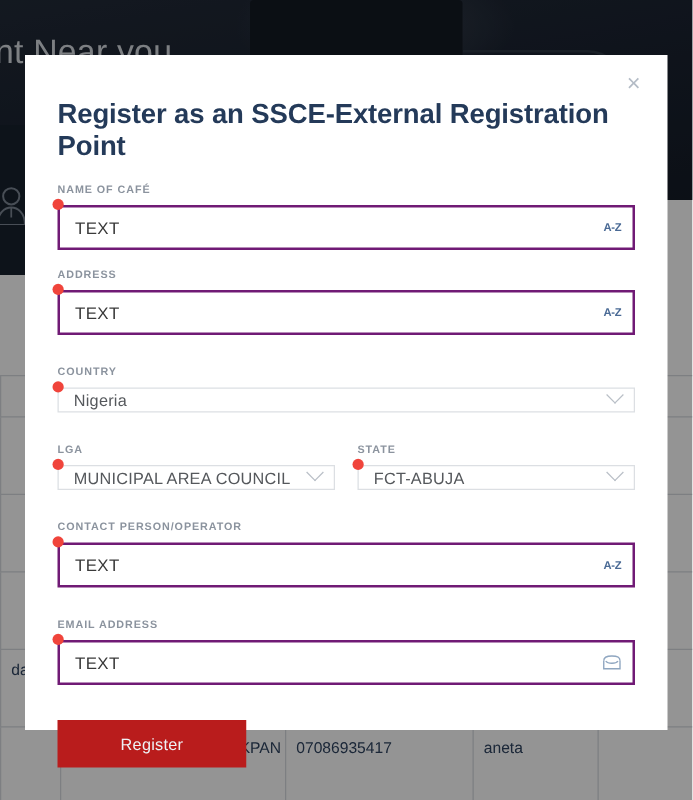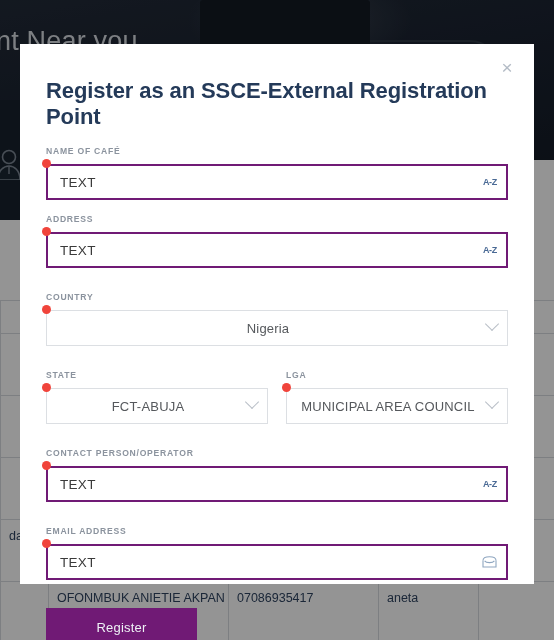--- a/index.html
+++ b/index.html
@@ -181,32 +181,31 @@
     color: #3a3a3a;
     padding: 0 42px 0 12px;
     font-family: "Liberation Sans", sans-serif;
     outline: none;
     letter-spacing: 0.3px;
   }
   .text-input::placeholder { color: #3a3a3a; }
 
   .select-input {
     width: 100%;
-    height: 36px;
+    height: 20px;
     border: 1px solid #dcdfe3;
     background: #ffffff;
     font-size: 13px;
     color: #55585c;
     padding: 0 30px 0 12px;
     font-family: "Liberation Sans", sans-serif;
     outline: none;
     appearance: none;
     -webkit-appearance: none;
     letter-spacing: 0.2px;
-    text-align: center;
   }
 
   .req-dot {
     position: absolute;
     left: -4px; top: -5px;
     width: 9px; height: 9px;
     border-radius: 50%;
     background: #f0443b;
     z-index: 5;
   }
@@ -235,21 +234,21 @@
 
   .row-2 { display: flex; gap: 18px; }
   .row-2 > .field { flex: 1; margin-bottom: 14px; }
 
   .gap-lg { height: 10px; }
 
   .register-btn {
     margin-top: 14px;
     width: 151px;
     height: 38px;
-    background: #701a75;
+    background: #b91c1c;
     border: none;
     color: #eef1f5;
     font-size: 13px;
     font-family: "Liberation Sans", sans-serif;
     cursor: pointer;
     letter-spacing: 0.2px;
   }
 </style>
 </head>
 <body>
@@ -369,34 +368,34 @@
             <span class="chev"></span>
           </span>
         </div>
       </div>
 
       <div class="gap-lg"></div>
 
       
       <div class="row-2">
         <div class="field">
+          <label class="field-label">LGA</label>
+          <div class="input-wrap">
+            <span class="req-dot"></span>
+            <input class="select-input" type="text" readonly="" value="MUNICIPAL AREA COUNCIL" style="">
+            <span class="field-icon">
+              <span class="chev"></span>
+            </span>
+          </div>
+        </div>
+        <div class="field">
           <label class="field-label">STATE</label>
           <div class="input-wrap">
             <span class="req-dot"></span>
             <input class="select-input" type="text" readonly="" value="FCT-ABUJA" style="">
-            <span class="field-icon">
-              <span class="chev"></span>
-            </span>
-          </div>
-        </div>
-        <div class="field">
-          <label class="field-label">LGA</label>
-          <div class="input-wrap">
-            <span class="req-dot"></span>
-            <input class="select-input" type="text" readonly="" value="MUNICIPAL AREA COUNCIL" style="">
             <span class="field-icon">
               <span class="chev"></span>
             </span>
           </div>
         </div>
       </div>
 
       <div class="gap-lg"></div>
 
       

